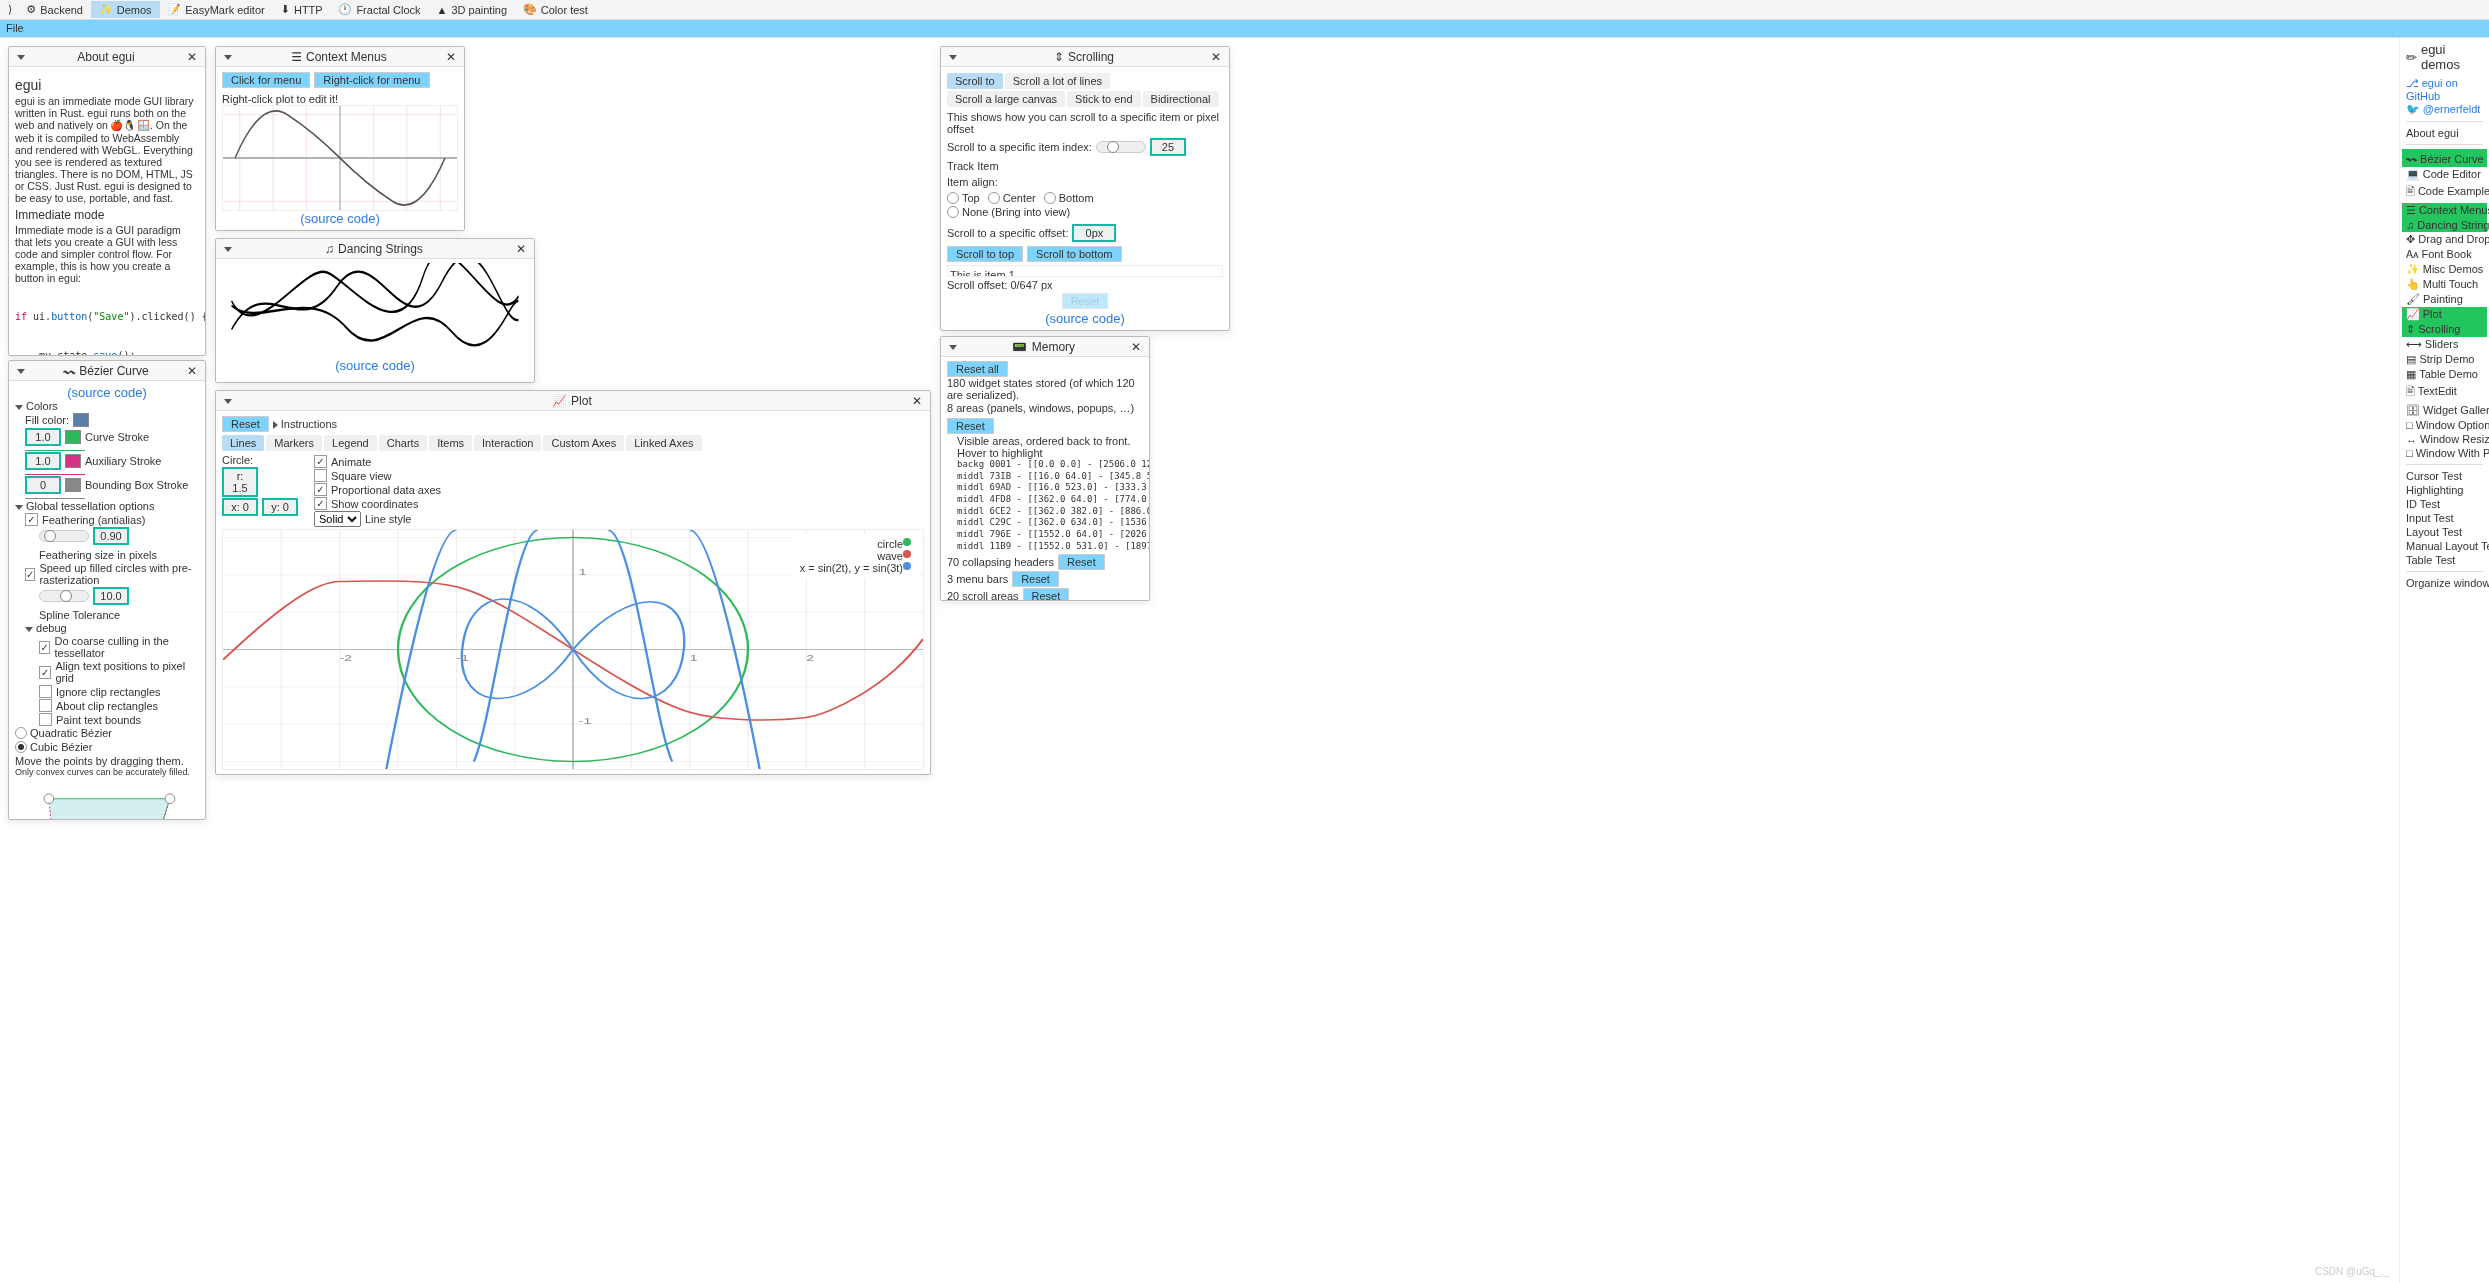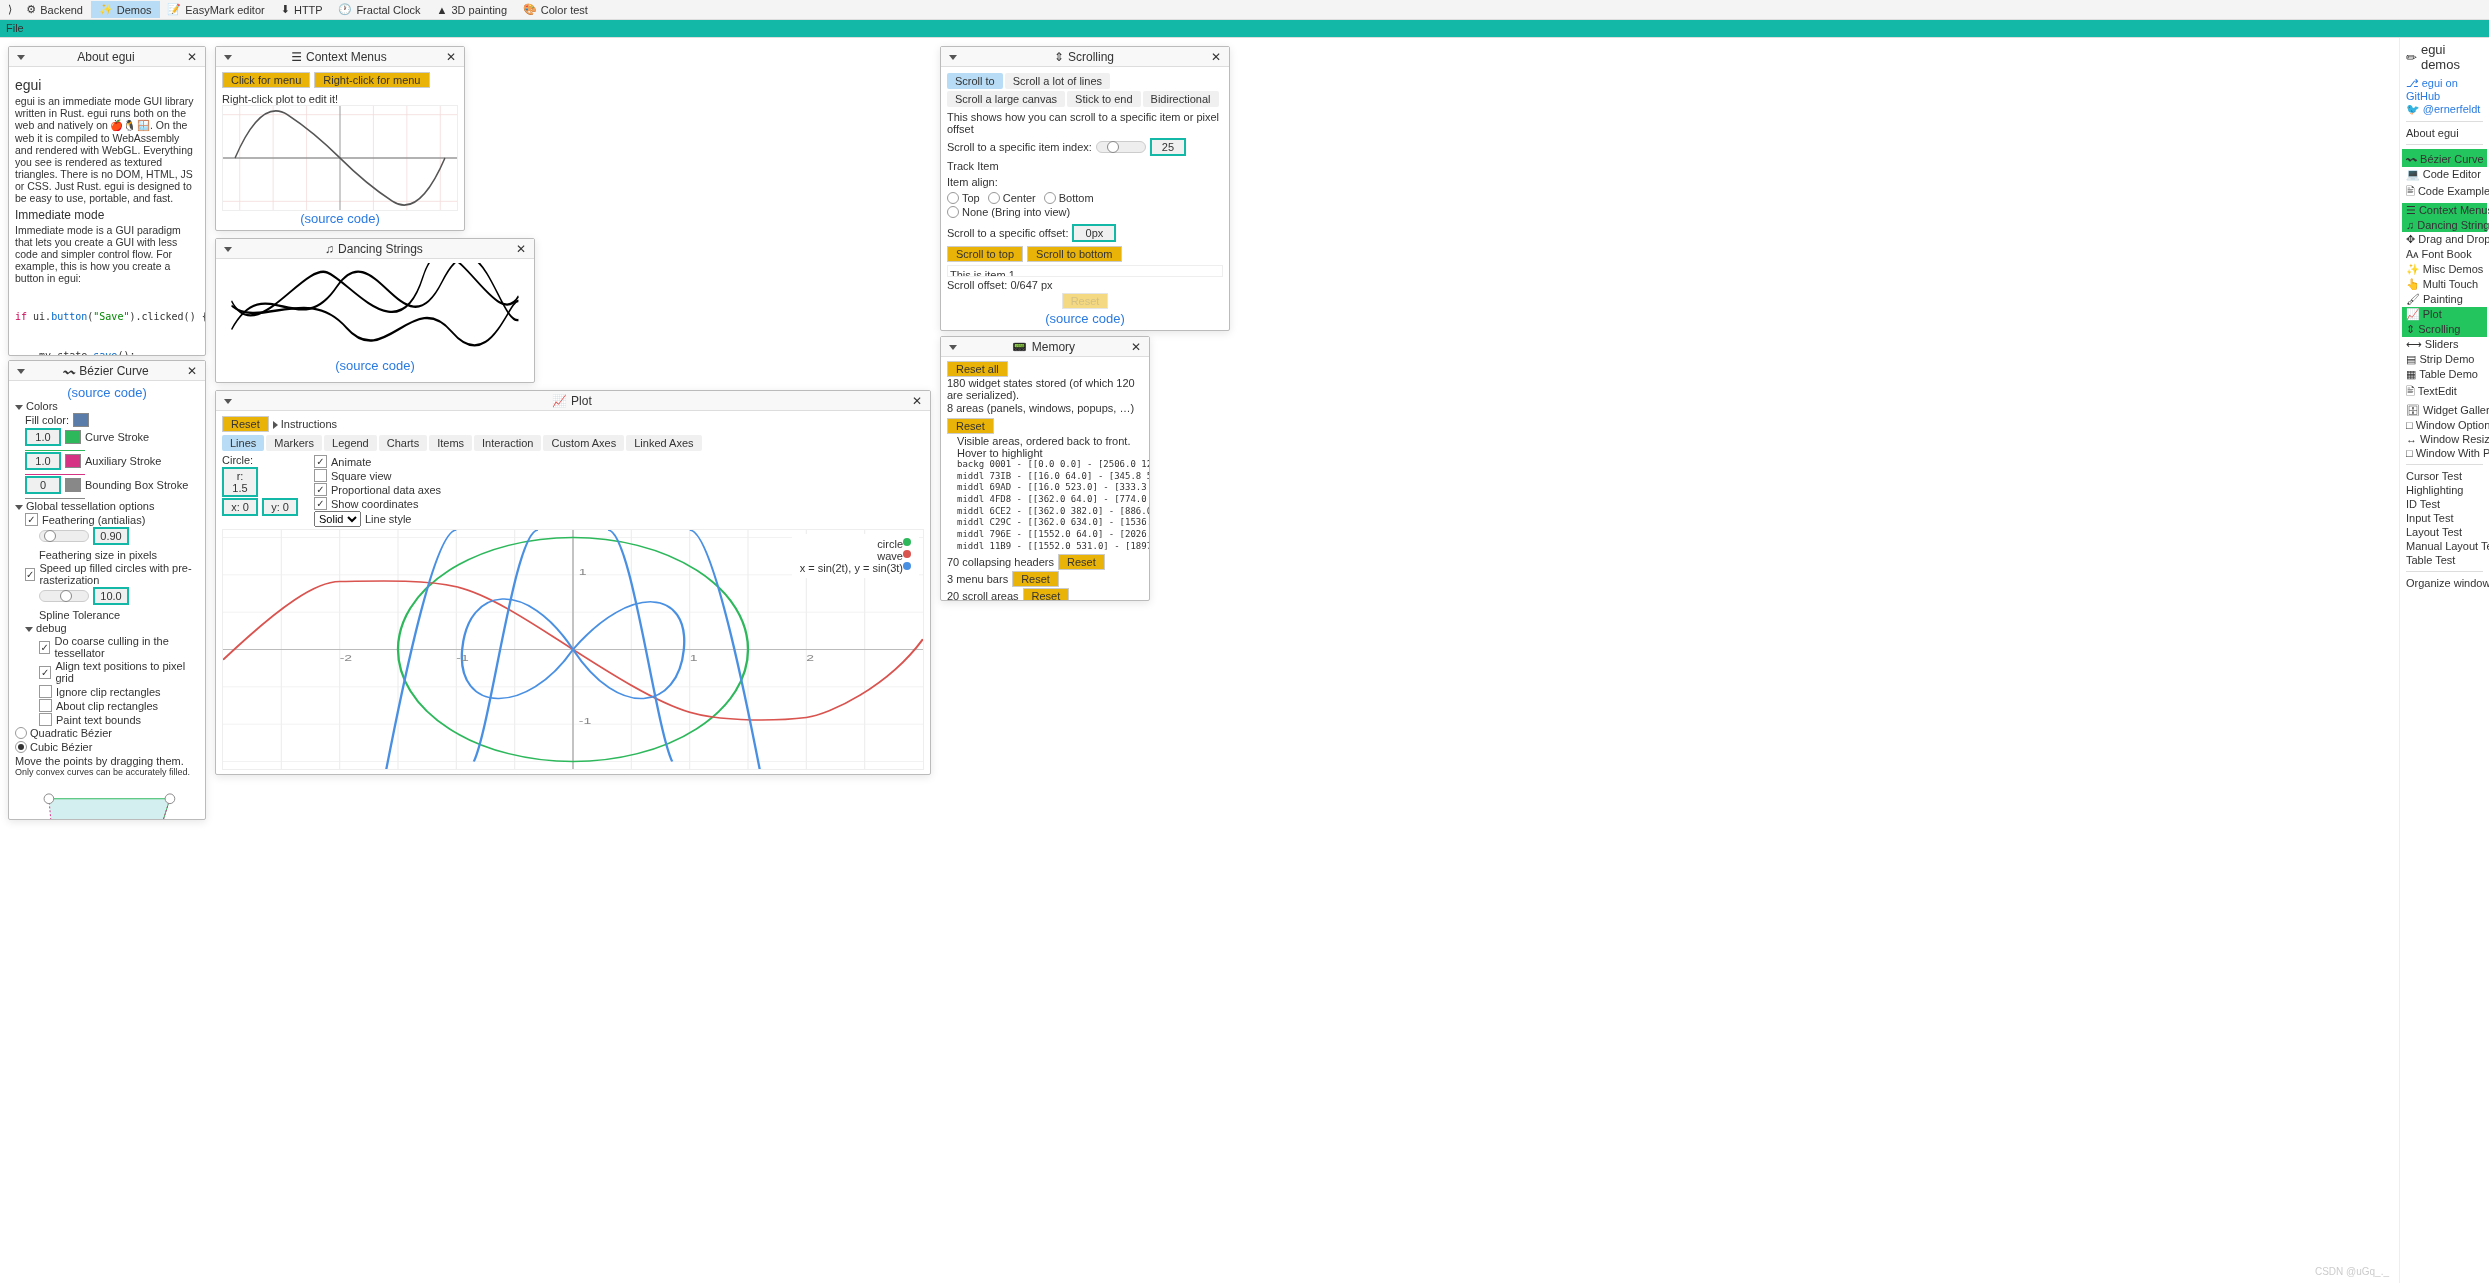--- a/index.html
+++ b/index.html
@@ -2,21 +2,21 @@
 <html><head>
 <meta charset="utf-8">
 <style>
 * { box-sizing: border-box; margin: 0; padding: 0; }
 body { font-family: -apple-system, "Segoe UI", sans-serif; font-size: 11px; background: #fff; color: #333; height: 100vh; overflow: hidden; }
 
 .topbar { height: 20px; background: #f4f4f4; border-bottom: 1px solid #ddd; display: flex; align-items: center; padding: 0 4px; gap: 2px; }
 .topbar .tab { padding: 2px 8px; cursor: pointer; display: flex; align-items: center; gap: 4px; }
 .topbar .tab.active { background: #b8dcf5; }
 
-.menubar { height: 18px; background: #14b8a6; border-bottom: 1px solid #ddd; padding: 2px 6px; font-size: 11px; }
+.menubar { height: 18px; background: #7dd3fc; border-bottom: 1px solid #ddd; padding: 2px 6px; font-size: 11px; }
 
 .workspace { position: relative; width: 100%; height: calc(100vh - 38px); }
 
 .sidebar { position: absolute; right: 0; top: 0; width: 90px; height: 100%; padding: 4px 6px; background: #fff; border-left: 1px solid #eee; display: flex; flex-direction: column; }
 .sidebar h3 { font-size: 13px; font-weight: normal; margin-bottom: 4px; display: flex; align-items: center; gap: 4px; }
 .sidebar a { color: #2a7ae2; text-decoration: none; display: flex; align-items: center; gap: 4px; margin: 1px 0; }
 .sidebar hr { border: none; border-top: 1px solid #ddd; margin: 4px 0; }
 .side-item { padding: 1px 4px; margin: 0 -4px; display: flex; align-items: center; gap: 4px; cursor: pointer; white-space: nowrap; }
 .side-item.hl { background: #22c55e; }
 
@@ -24,21 +24,21 @@
 .win-titlebar { height: 20px; background: #f8f8f8; border-bottom: 1px solid #ddd; display: flex; align-items: center; padding: 0 4px; font-size: 12px; }
 .win-title { flex: 1; text-align: center; display: flex; align-items: center; justify-content: center; gap: 4px; }
 .win-collapse { cursor: pointer; padding: 0 4px; }
 .win-close { cursor: pointer; padding: 0 4px; }
 .win-body { padding: 4px 6px; overflow: auto; flex: 1; font-size: 11px; }
 
 .subtabs { display: flex; gap: 2px; margin: 2px 0; flex-wrap: wrap; }
 .subtab { padding: 2px 8px; background: #f0f0f0; border-radius: 2px; cursor: pointer; font-size: 11px; }
 .subtab.active { background: #b8dcf5; }
 
-.btn { padding: 1px 8px; background: #eab308; border: 1px solid #ccc; border-radius: 0; cursor: pointer; font-size: 11px; display: inline-block; }
+.btn { padding: 1px 8px; background: #7dd3fc; border: 1px solid #ccc; border-radius: 0; cursor: pointer; font-size: 11px; display: inline-block; }
 .btn[disabled] { opacity: 0.5; }
 
 .num-input { width: 36px; background: #f0f0f0; border: 2px solid #14b8a6; padding: 1px 4px; font-size: 11px; text-align: center; }
 .num-input.wide { width: 44px; }
 
 .slider { width: 50px; height: 12px; background: #eee; border: 1px solid #ccc; border-radius: 6px; position: relative; display: inline-block; vertical-align: middle; }
 .slider .knob { width: 12px; height: 12px; background: #fff; border: 1px solid #888; border-radius: 50%; position: absolute; top: -1px; }
 
 .checkbox { display: flex; align-items: center; gap: 4px; margin: 1px 0; }
 .checkbox .box { width: 13px; height: 13px; border: 1px solid #999; display: flex; align-items: center; justify-content: center; font-size: 10px; }

